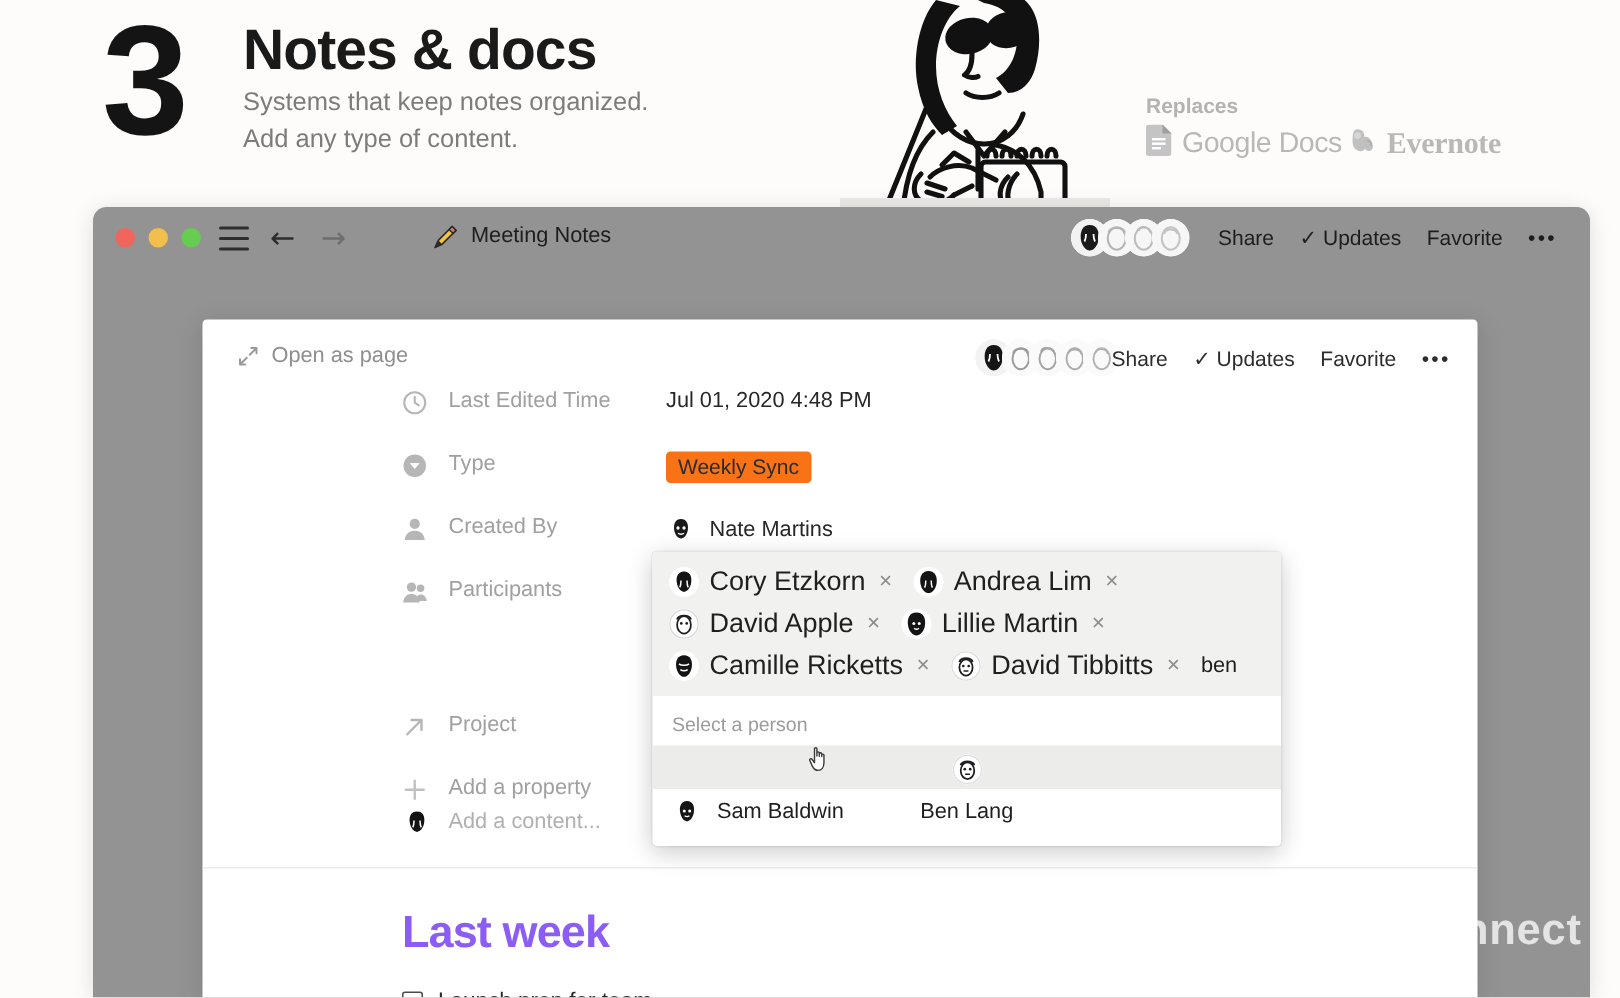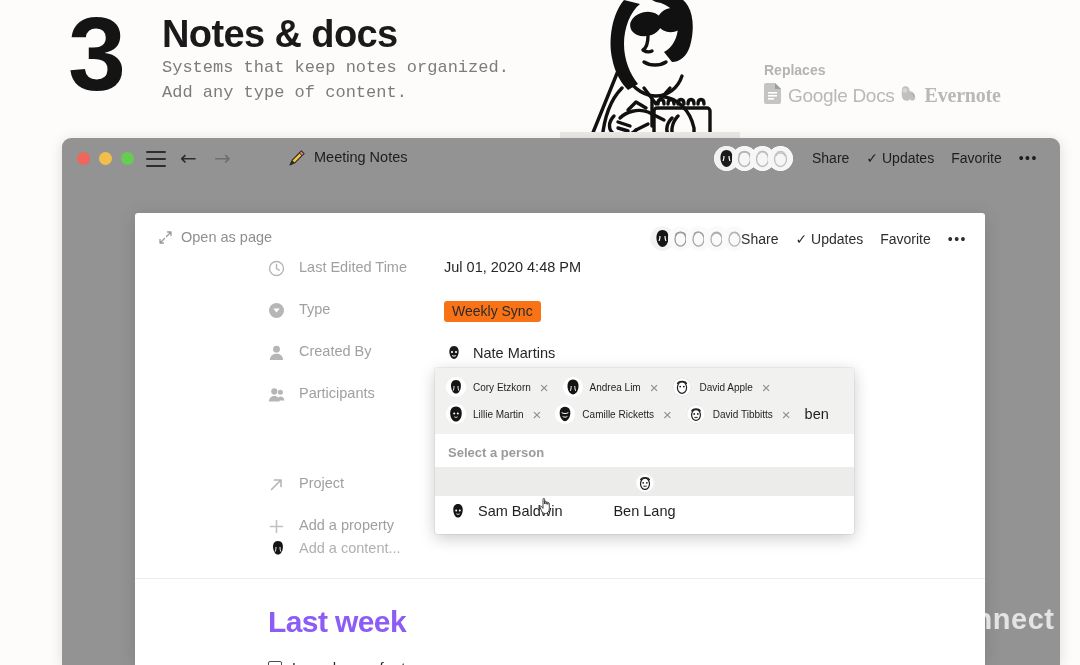--- a/index.html
+++ b/index.html
@@ -20,21 +20,21 @@
     letter-spacing: -4px; line-height: 1;
     font-family: "Liberation Sans", sans-serif;
   }
   .headline {
     position: absolute; left: 162px; top: 13px;
     font-size: 38px; font-weight: 700; color: #1a1a1a;
     letter-spacing: -0.6px;
   }
   .subline {
     position: absolute; left: 162px; top: 55px;
-    font-size: 17px; color: #7c7c7c; line-height: 25px; font-family: Liberation Mono, monospace;
+    font-size: 17px; color: #7c7c7c; line-height: 25px;
   }
   .replaces-block { position: absolute; left: 764px; top: 62px; }
   .replaces-title { font-size: 14px; color: #b3b3b3; margin-bottom: 5px; font-weight: bold; }
   .replaces-row { display: flex; align-items: center; gap: 4px; }
   .replace-item { display: flex; align-items: center; gap: 7px; }
   .gdocs-label { font-size: 19px; color: #b8b8b8; letter-spacing: -0.3px; }
   .evernote-label {
     font-size: 20px; color: #b8b8b8; font-weight: 700;
     font-family: "Liberation Serif", serif; letter-spacing: -0.2px;
   }
@@ -131,24 +131,24 @@
     border-radius: 3px;
     box-shadow: 0 0 0 1px rgba(15,15,15,0.05), 0 4px 16px rgba(15,15,15,0.22);
     overflow: hidden;
     z-index: 30;
   }
   .chips-area {
     background: #f1f1f0; padding: 9px 11px 10px;
     display: flex; flex-wrap: wrap; gap: 7px 14px; align-items: center;
   }
   .chip { display: flex; align-items: center; gap: 7px; }
-  .chip .nm { font-size: 10px; color: #1f1f1f; }
+  .chip .nm { font-size: 18px; color: #1f1f1f; }
   .chip .x { font-size: 15px; color: #8d8d8d; line-height: 1; margin-left: 2px; cursor: pointer; }
   .chip-typed { font-size: 14.5px; color: #1f1f1f; }
-  .popover-hint { padding: 11px 13px 7px; font-size: 13px; color: #9b9b9b; font-weight: bold; }
+  .popover-hint { padding: 11px 13px 7px; font-size: 13px; color: #9b9b9b; }
   .popover-opt {
     display: flex; align-items: center; gap: 10px;
     padding: 6px 13px; height: 29px;
   }
   .popover-opt.hl { background: #ececeb; flex-direction: column; }
   .popover-opt .nm { font-size: 14.5px; color: #1f1f1f; }
   .popover-pad { height: 9px; }
   .cursor-hand { position: absolute; left: 538px; top: 496px; width: 17px; height: 19px; z-index: 40; }
 
   

